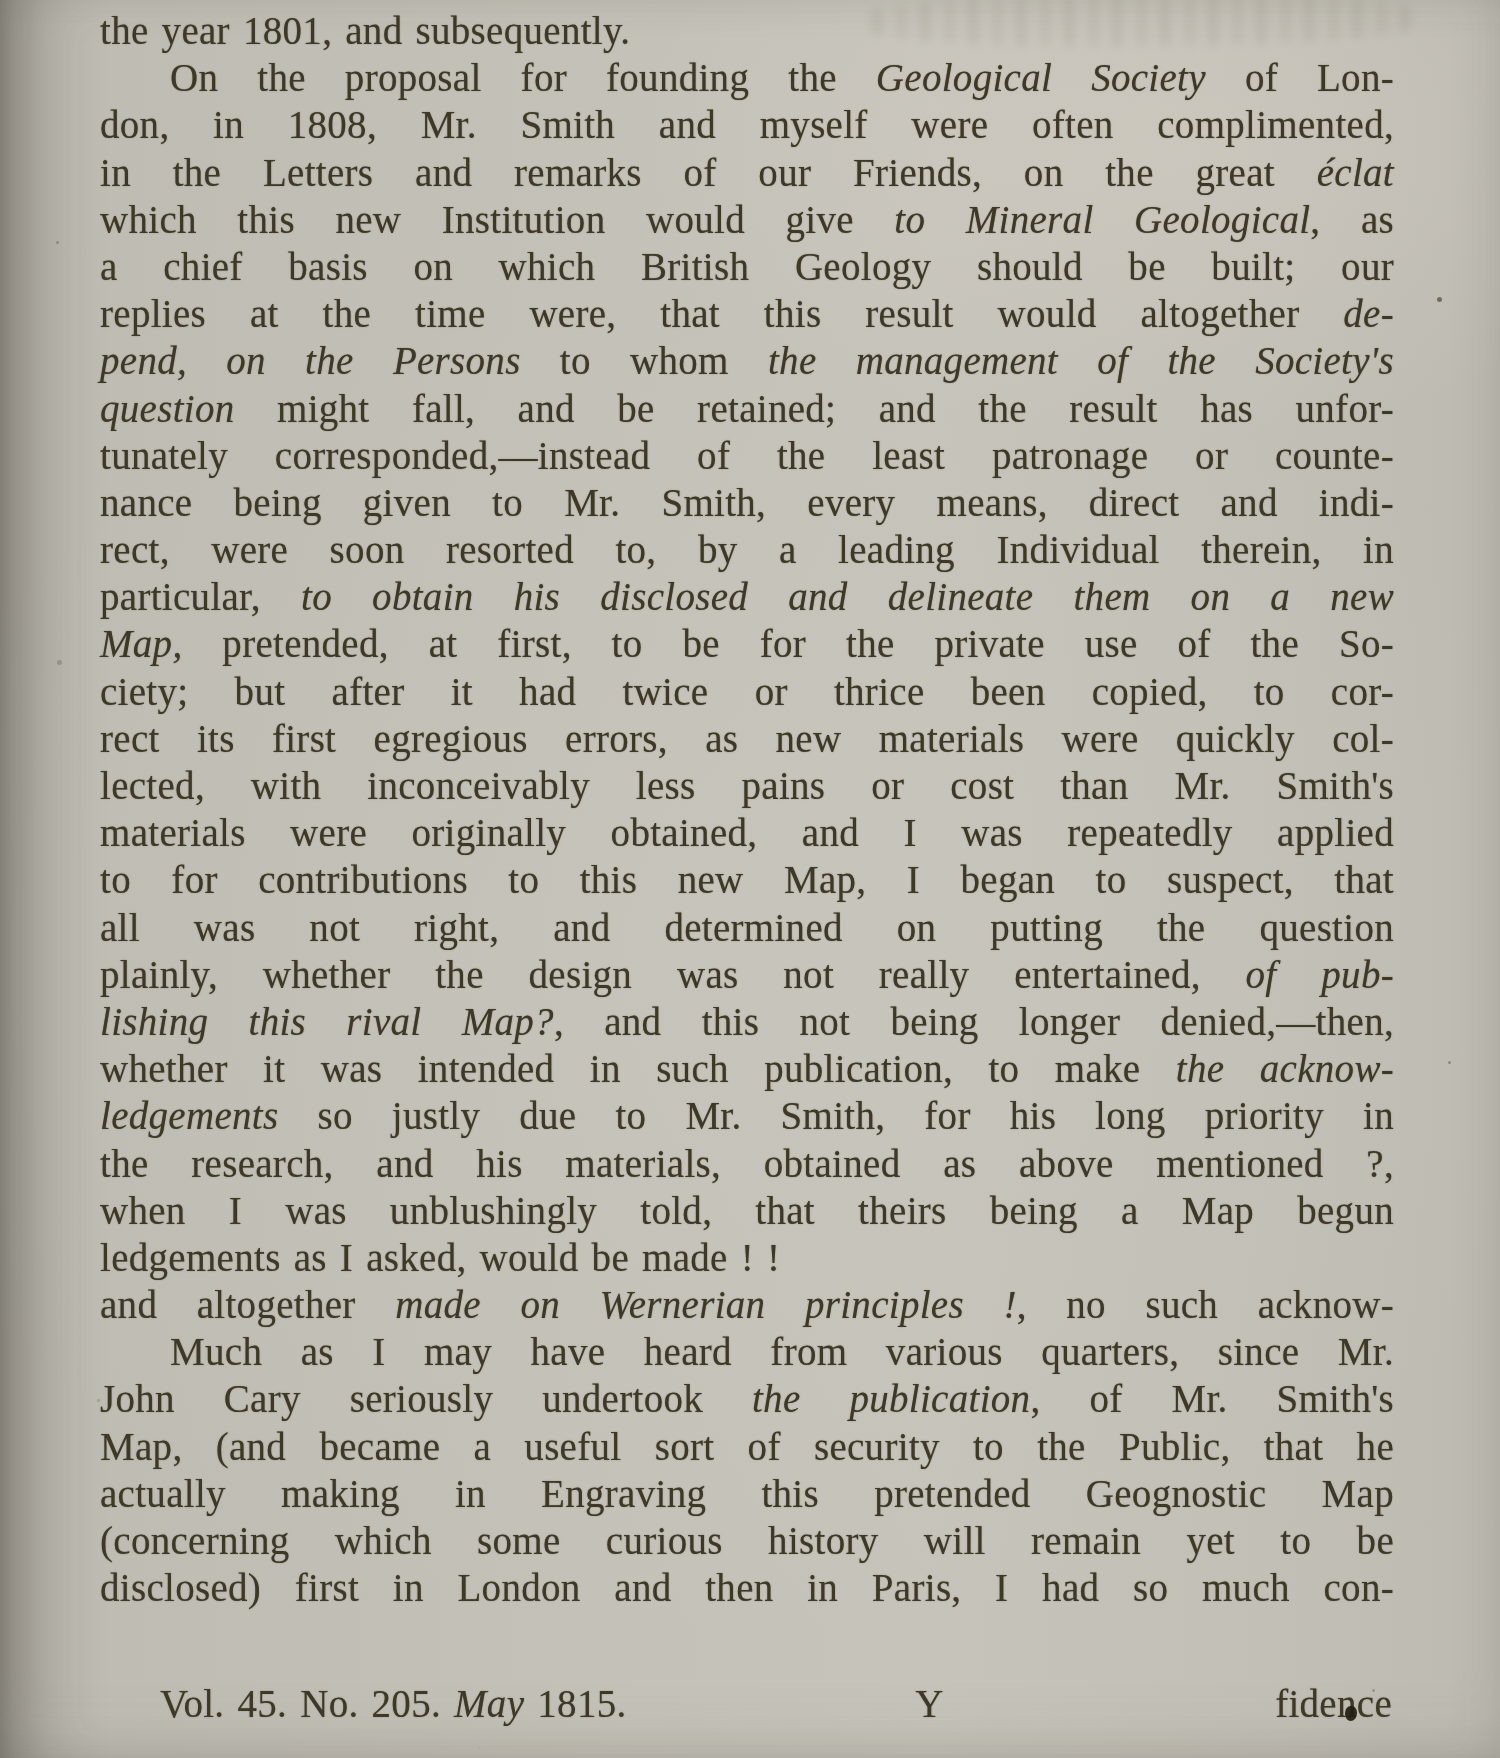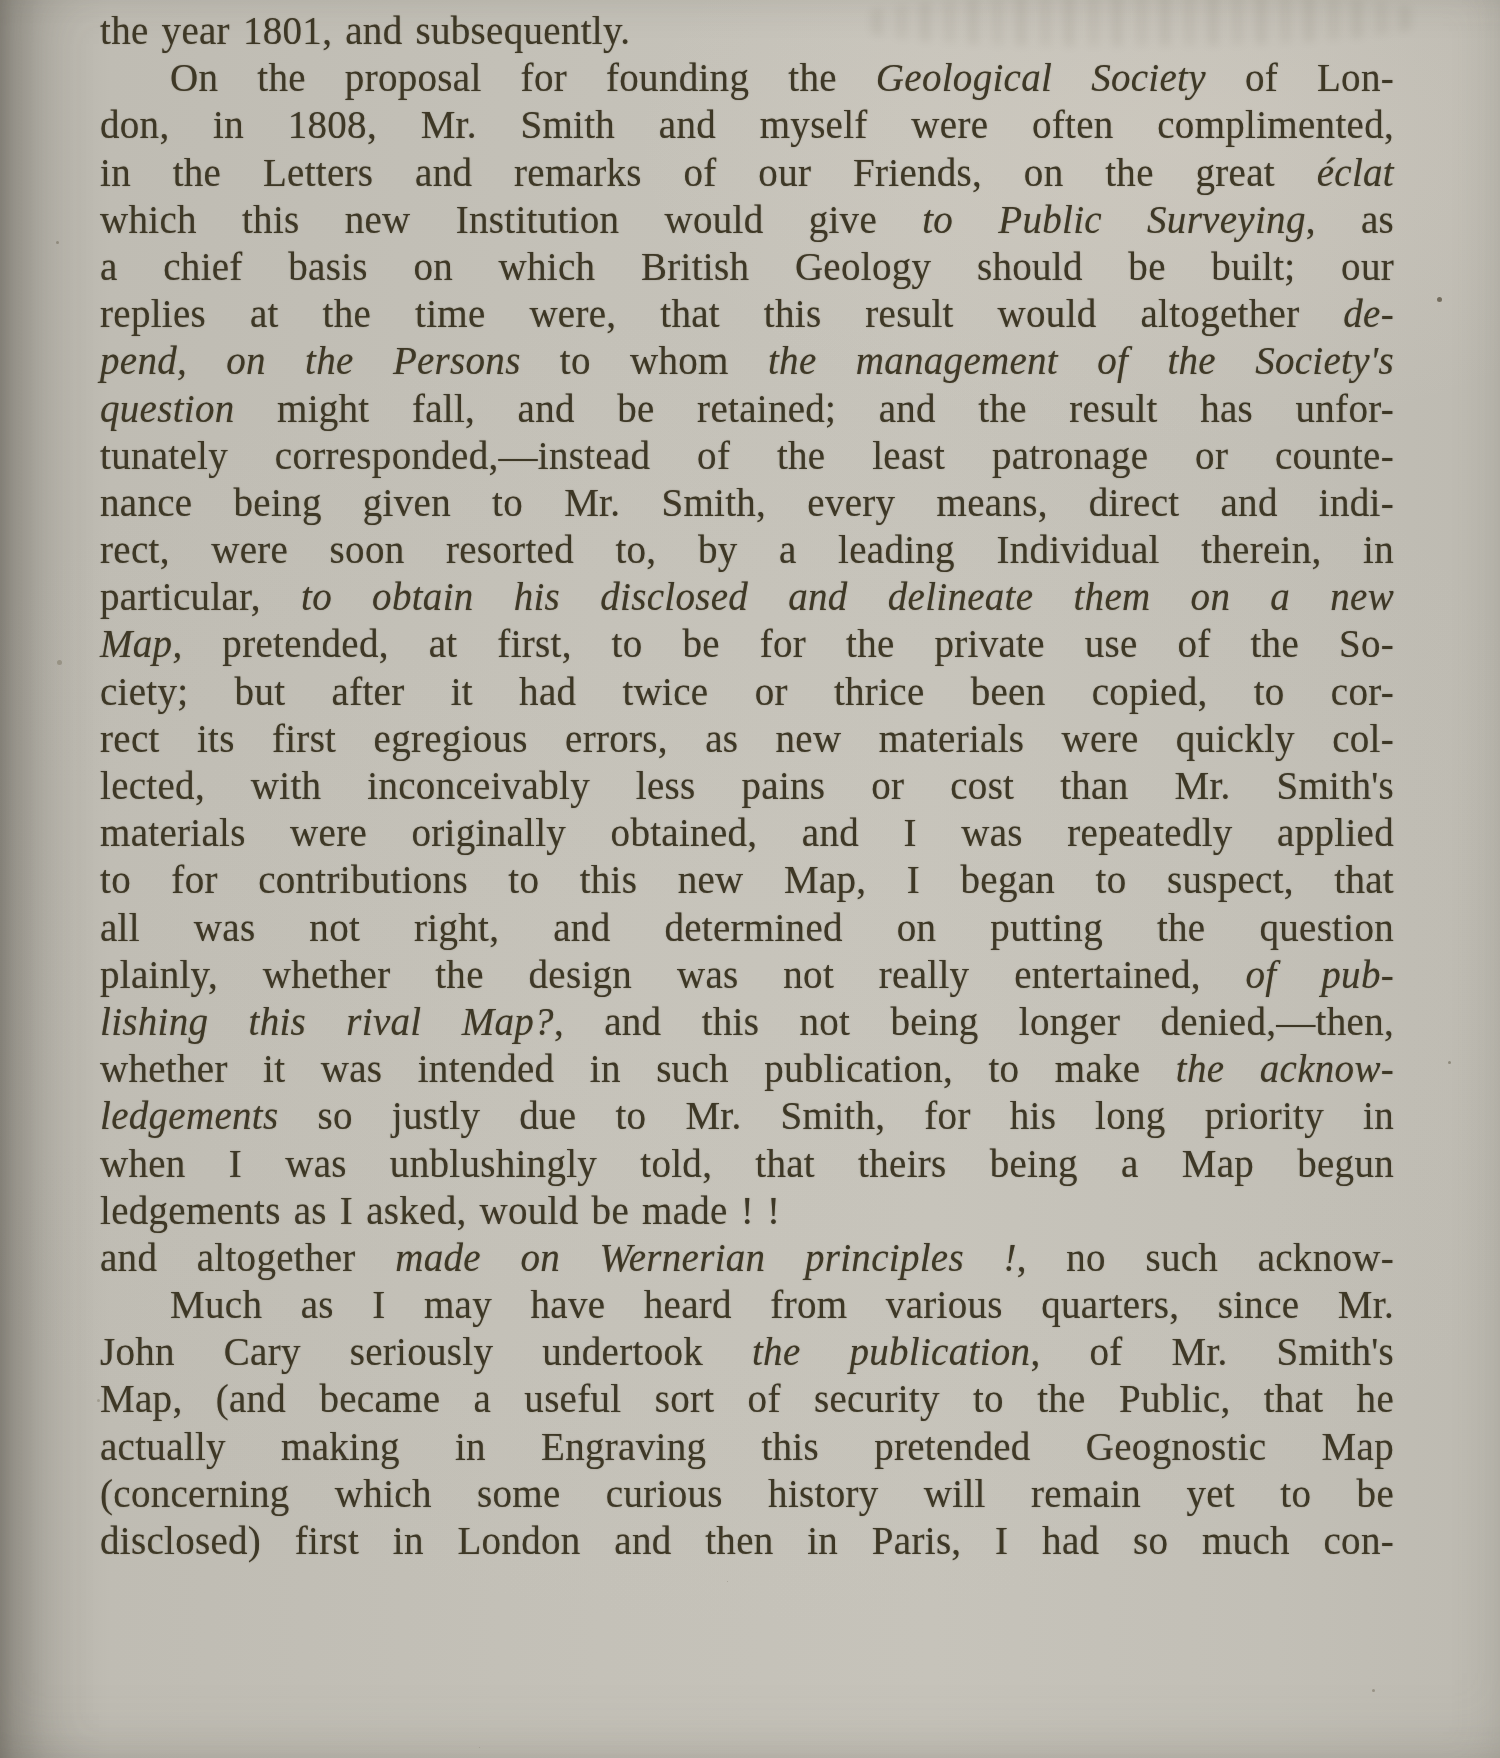--- a/index.html
+++ b/index.html
@@ -100,46 +100,52 @@
 <body>
 
 <div class="page">
   <div class="bleed"></div>
 
   <div class="text-block" id="text-block">
       <div class="line short"><span>the year 1801, and subsequently.</span></div>
       <div class="line indent"><span>On the proposal for founding the </span><span class="it">Geological Society</span><span> of Lon-</span></div>
       <div class="line"><span>don, in 1808, Mr. Smith and myself were often complimented,</span></div>
       <div class="line"><span>in the Letters and remarks of our Friends, on the great </span><span class="it">éclat</span></div>
-      <div class="line"><span>which this new Institution would give </span><span class="it">to Public Surveying</span><span>, as</span></div>
+      <div class="line"><span>which this new Institution would give </span><span class="it">to Mineral Geological</span><span>, as</span></div>
       <div class="line"><span>a chief basis on which British Geology should be built; our</span></div>
       <div class="line"><span>replies at the time were, that this result would altogether </span><span class="it">de-</span></div>
       <div class="line"><span class="it">pend, on the Persons</span><span> to whom </span><span class="it">the management of the Society's</span></div>
       <div class="line"><span class="it">question</span><span> might fall, and be retained; and the result has unfor-</span></div>
       <div class="line"><span>tunately corresponded,—instead of the least patronage or counte-</span></div>
       <div class="line"><span>nance being given to Mr. Smith, every means, direct and indi-</span></div>
       <div class="line"><span>rect, were soon resorted to, by a leading Individual therein, in</span></div>
       <div class="line"><span>particular, </span><span class="it">to obtain his disclosed and delineate them on a new</span></div>
       <div class="line"><span class="it">Map,</span><span> pretended, at first, to be for the private use of the So-</span></div>
       <div class="line"><span>ciety; but after it had twice or thrice been copied, to cor-</span></div>
       <div class="line"><span>rect its first egregious errors, as new materials were quickly col-</span></div>
       <div class="line"><span>lected, with inconceivably less pains or cost than Mr. Smith's</span></div>
       <div class="line"><span>materials were originally obtained, and I was repeatedly applied</span></div>
       <div class="line"><span>to for contributions to this new Map, I began to suspect, that</span></div>
       <div class="line"><span>all was not right, and determined on putting the question</span></div>
       <div class="line"><span>plainly, whether the design was not really entertained, </span><span class="it">of pub-</span></div>
       <div class="line"><span class="it">lishing this rival Map?</span><span>, and this not being longer denied,—then,</span></div>
       <div class="line"><span>whether it was intended in such publication, to make </span><span class="it">the acknow-</span></div>
       <div class="line"><span class="it">ledgements</span><span> so justly due to Mr. Smith, for his long priority in</span></div>
+      <div class="line"><span>the research, and his materials, obtained as above mentioned ?,</span></div>
       <div class="line"><span>when I was unblushingly told, that theirs being a Map begun</span></div>
       <div class="line short"><span>ledgements as I asked, would be made ! !</span></div>
       <div class="line"><span>and altogether </span><span class="it">made on Wernerian principles !</span><span>, no such acknow-</span></div>
       <div class="line indent"><span>Much as I may have heard from various quarters, since Mr.</span></div>
       <div class="line"><span>John Cary seriously undertook </span><span class="it">the publication</span><span>, of Mr. Smith's</span></div>
       <div class="line"><span>Map, (and became a useful sort of security to the Public, that he</span></div>
       <div class="line"><span>actually making in Engraving this pretended Geognostic Map</span></div>
       <div class="line"><span>(concerning which some curious history will remain yet to be</span></div>
       <div class="line"><span>disclosed) first in London and then in Paris, I had so much con-</span></div>
     </div>
 
+  <div class="footer">
+    <span class="foot-left" id="foot-left"><span>Vol. 45. No. 205. </span><span class="it">May</span><span> 1815.</span></span>
+    <span class="signature">Y</span>
+    <span class="catchword">fidence</span>
+  </div>
 
   <div class="specks"></div>
 </div>
 
 </body></html>

